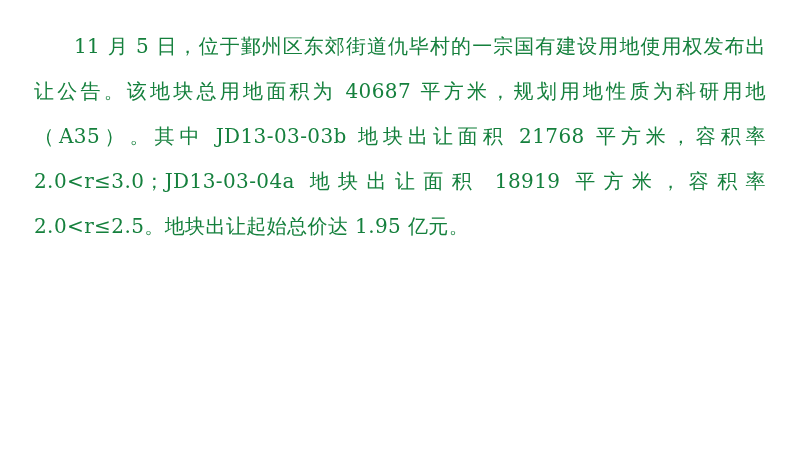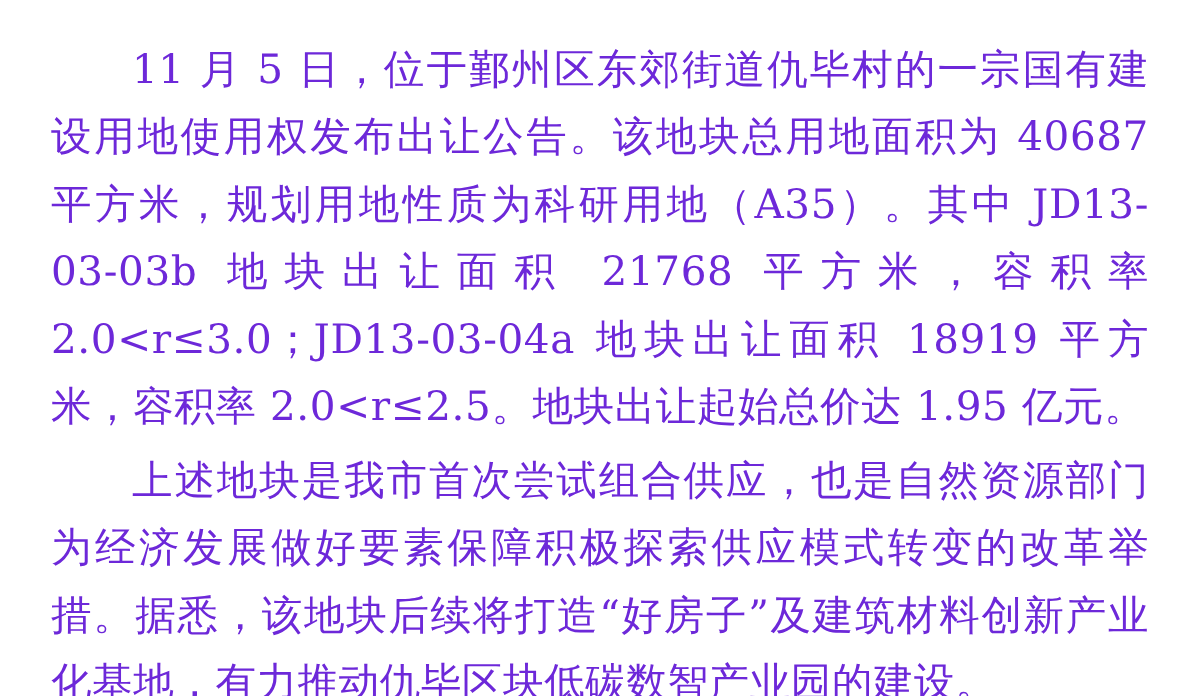--- a/index.html
+++ b/index.html
@@ -20,33 +20,32 @@
     height: 464px;
     padding: 24px 34px 10px 34px;
     background: #ffffff;
   }
   .article {
     display: block;
   }
   .para {
     margin: 0 0 4px 0;
     text-indent: 2em;
-    font-size: 27px;
+    font-size: 20px;
     line-height: 45px;
     letter-spacing: 0.4px;
     text-align: justify;
     text-justify: inter-ideograph;
-    color: #6d28d9;
+    color: #15803d;
     font-family: "DejaVu Serif", "Liberation Serif", serif;
   }
   .para:last-child {
     margin-bottom: 0;
   }
 </style>
 </head>
 <body>
 
 <div class="page">
   <div class="article">
     <p class="para">11 月 5 日，位于鄞州区东郊街道仇毕村的一宗国有建设用地使用权发布出让公告。该地块总用地面积为 40687 平方米，规划用地性质为科研用地（A35）。其中 JD13-03-03b 地块出让面积 21768 平方米，容积率 2.0&lt;r≤3.0；JD13-03-04a 地块出让面积 18919 平方米，容积率 2.0&lt;r≤2.5。地块出让起始总价达 1.95 亿元。</p>
-    <p class="para">上述地块是我市首次尝试组合供应，也是自然资源部门为经济发展做好要素保障积极探索供应模式转变的改革举措。据悉，该地块后续将打造“好房子”及建筑材料创新产业化基地，有力推动仇毕区块低碳数智产业园的建设。</p>
   </div>
 </div>
 
 </body></html>

